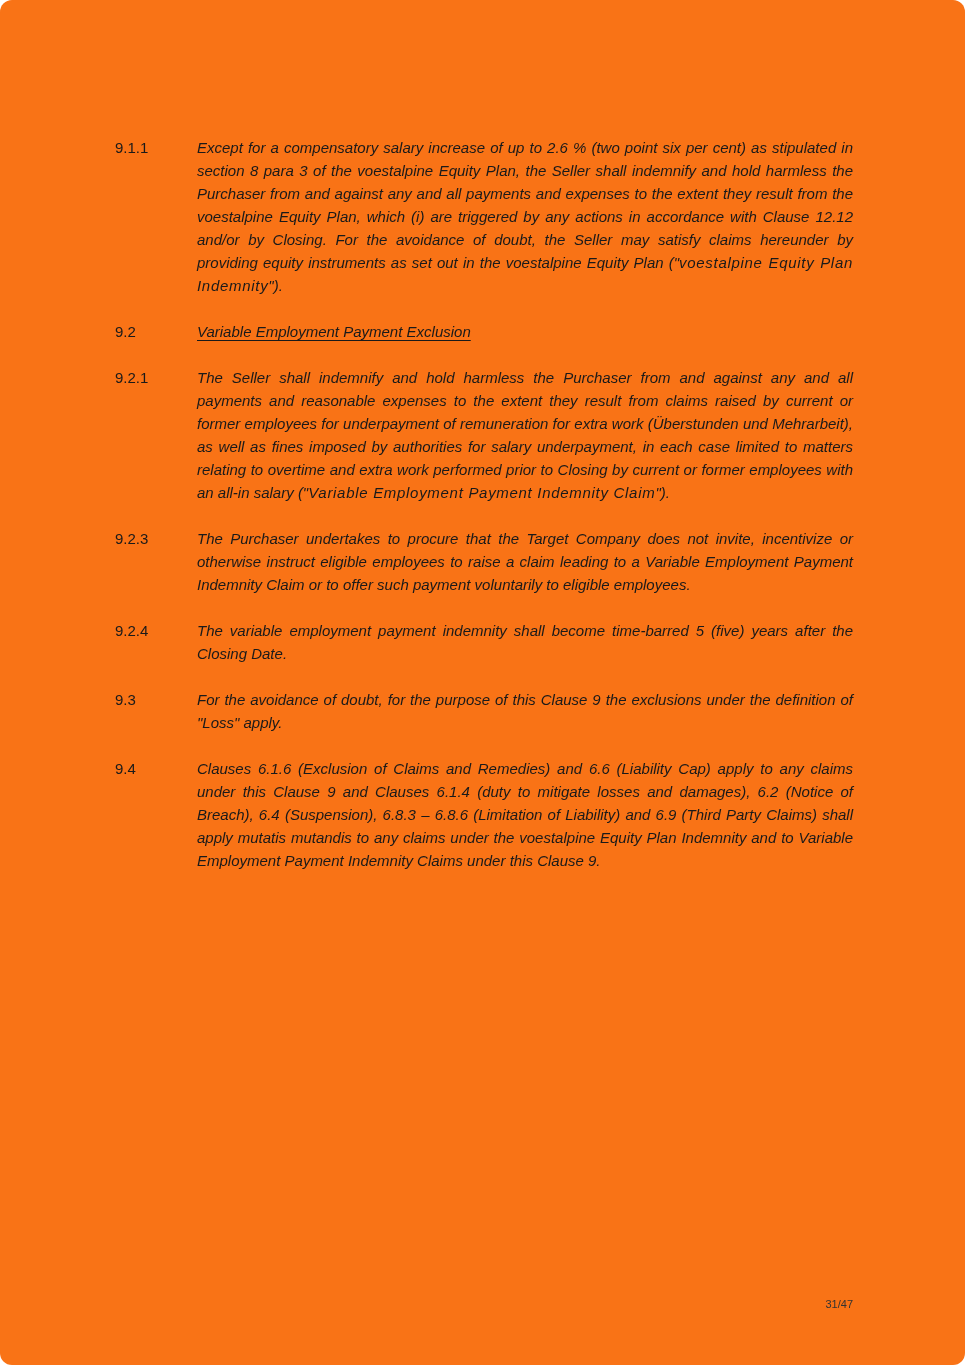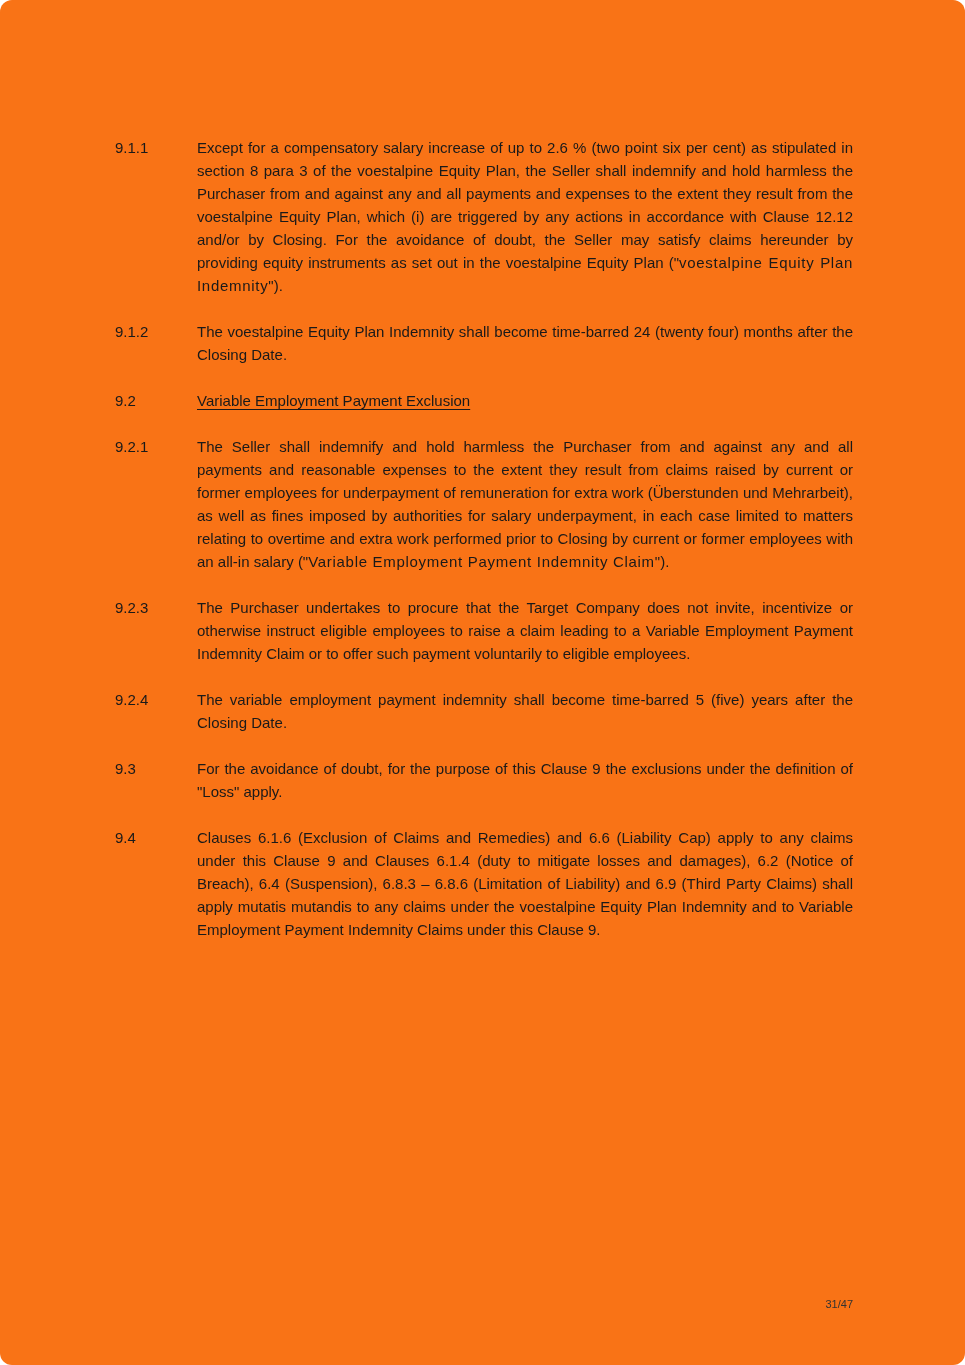--- a/index.html
+++ b/index.html
@@ -31,20 +31,21 @@
     font-size: 15px;
     line-height: 23px;
   }
   .num {
     width: 82px;
     flex-shrink: 0;
   }
   .body {
     flex: 1;
     text-align: justify;
+    font-style: italic;
   }
   .body.heading {
     text-align: left;
   }
   .body.heading span {
     text-decoration: underline;
     text-underline-offset: 3px;
   }
   .term {
     letter-spacing: 0.7px;
@@ -58,24 +59,20 @@
   }
 </style>
 </head>
 <body>
 
 <div class="page">
   <div class="content" id="clauses">
       <div class="clause">
         <div class="num">9.1.1</div>
         <div class="body"><span>Except for a compensatory salary increase of up to 2.6 % (two point six per cent) as stipulated in section 8 para 3 of the voestalpine Equity Plan, the Seller shall indemnify and hold harmless the Purchaser from and against any and all payments and expenses to the extent they result from the voestalpine Equity Plan, which (i) are triggered by any actions in accordance with Clause 12.12 and/or by Closing. For the avoidance of doubt, the Seller may satisfy claims hereunder by providing equity instruments as set out in the voestalpine Equity Plan ("</span><span class="term">voestalpine Equity Plan Indemnity</span><span>").</span></div>
-      </div>
-      <div class="clause">
-        <div class="num">9.1.2</div>
-        <div class="body"><span>The voestalpine Equity Plan Indemnity shall become time-barred 24 (twenty four) months after the Closing Date.</span></div>
       </div>
       <div class="clause">
         <div class="num">9.2</div>
         <div class="body heading"><span>Variable Employment Payment Exclusion</span></div>
       </div>
       <div class="clause">
         <div class="num">9.2.1</div>
         <div class="body"><span>The Seller shall indemnify and hold harmless the Purchaser from and against any and all payments and reasonable expenses to the extent they result from claims raised by current or former employees for underpayment of remuneration for extra work (Überstunden und Mehrarbeit), as well as fines imposed by authorities for salary underpayment, in each case limited to matters relating to overtime and extra work performed prior to Closing by current or former employees with an all-in salary ("</span><span class="term">Variable Employment Payment Indemnity Claim</span><span>").</span></div>
       </div>
       <div class="clause">

